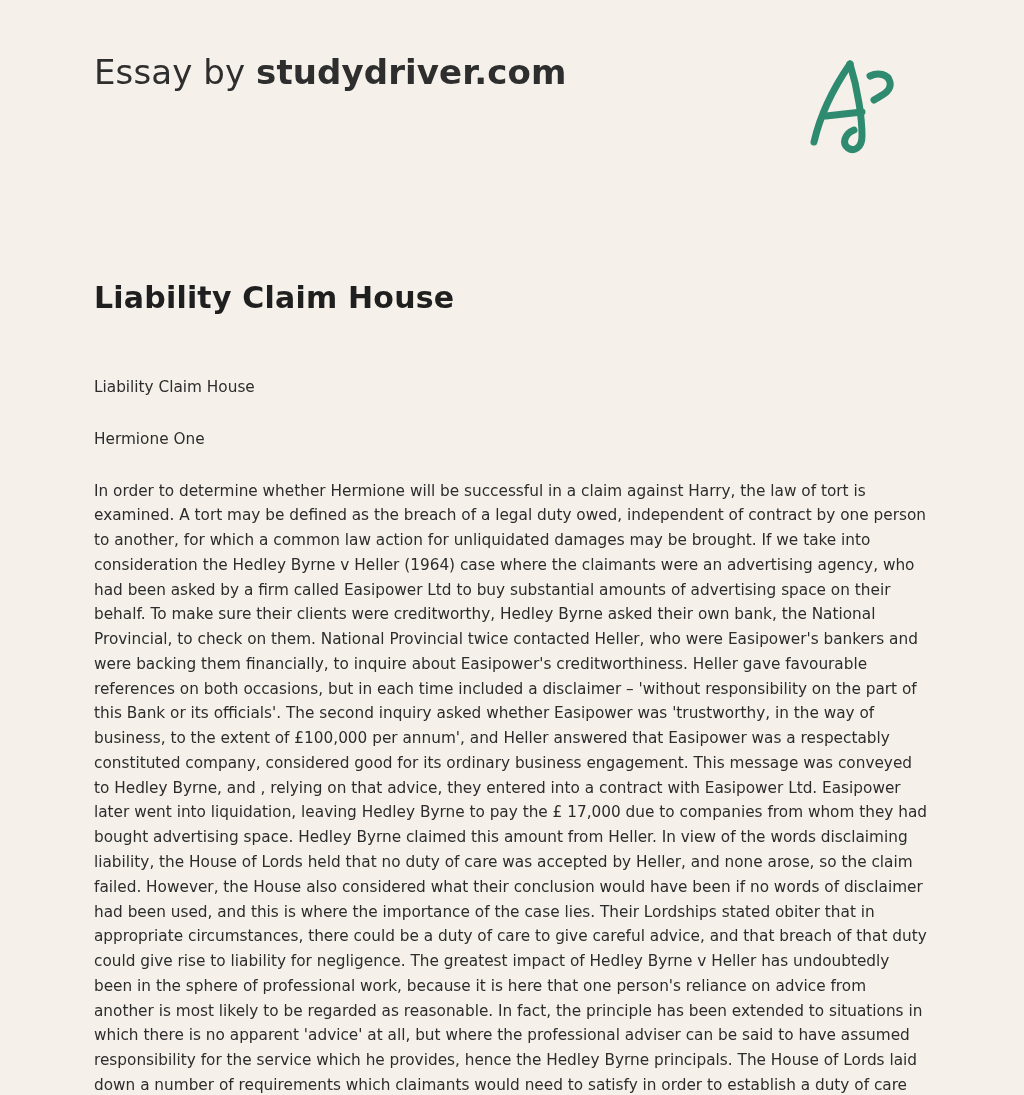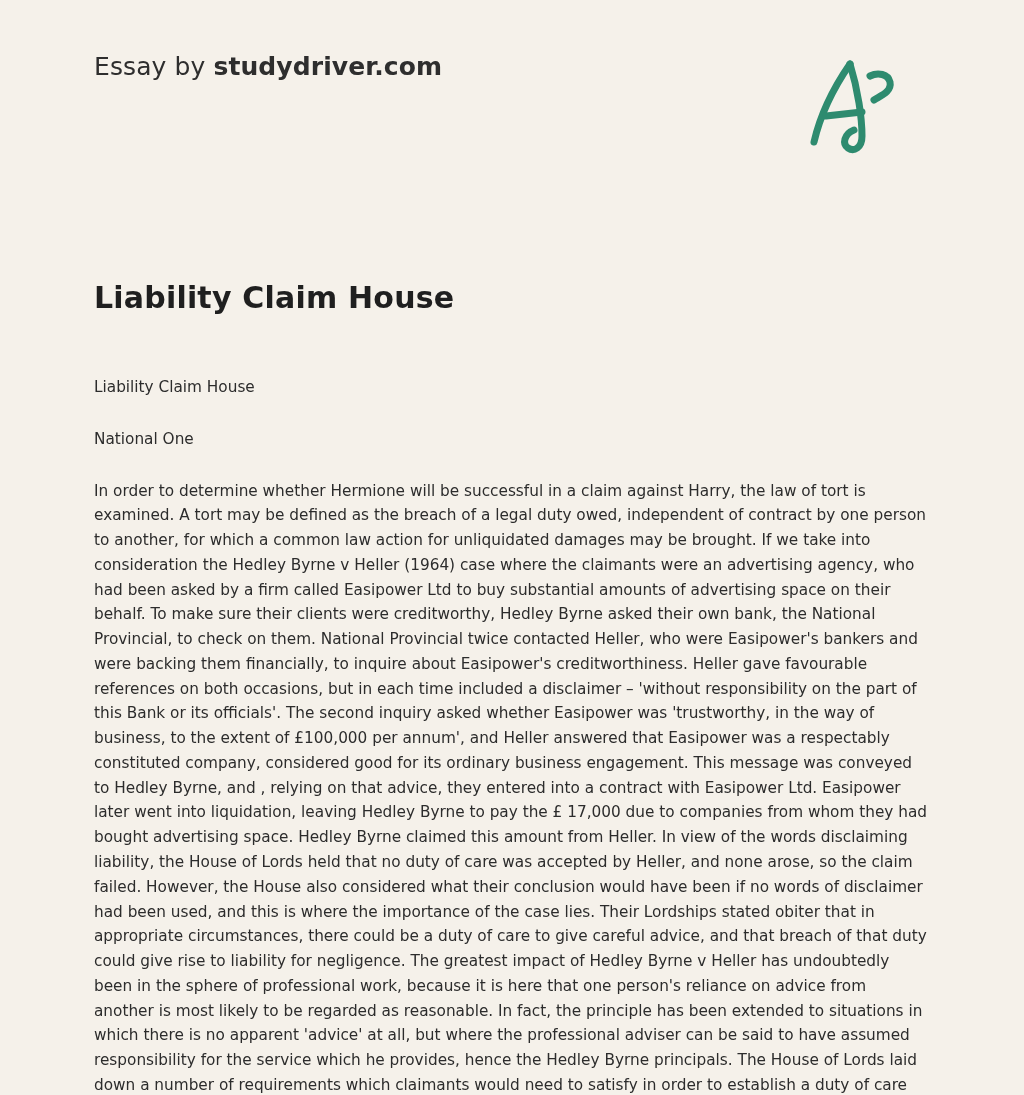--- a/index.html
+++ b/index.html
@@ -18,21 +18,21 @@
     min-height: 1095px;
     box-sizing: border-box;
     padding: 52px 94px 0 94px;
     position: relative;
   }
   .header {
     position: relative;
     min-height: 120px;
   }
   .essay-by {
-    font-size: 25px;
+    font-size: 34px;
     line-height: 1.2;
     color: #2e2e2e;
     font-weight: 400;
     letter-spacing: .1px;
   }
   .essay-by .brand {
     font-weight: 700;
   }
   .source-line {
     margin-top: 26px;
@@ -98,17 +98,17 @@
           <path d="M78 26 C86 22, 96 24, 98 32 C100 42, 88 46, 82 50"></path>
         </g>
       </svg>
     </div>
   </div>
 
   <div class="title">Liability Claim House</div>
 
   <div class="body-wrap">
     <p class="heading-line">Liability Claim House</p>
-    <p class="heading-line">National One</p>
+    <p class="heading-line">Hermione One</p>
     <p class="para">In order to determine whether Hermione will be successful in a claim against Harry, the law of tort is examined. A tort may be defined as the breach of a legal duty owed, independent of contract by one person to another, for which a common law action for unliquidated damages may be brought. If we take into consideration the Hedley Byrne v Heller (1964) case where the claimants were an advertising agency, who had been asked by a firm called Easipower Ltd to buy substantial amounts of advertising space on their behalf. To make sure their clients were creditworthy, Hedley Byrne asked their own bank, the National Provincial, to check on them. National Provincial twice contacted Heller, who were Easipower's bankers and were backing them financially, to inquire about Easipower's creditworthiness. Heller gave favourable references on both occasions, but in each time included a disclaimer – 'without responsibility on the part of this Bank or its officials'. The second inquiry asked whether Easipower was 'trustworthy, in the way of business, to the extent of £100,000 per annum', and Heller answered that Easipower was a respectably constituted company, considered good for its ordinary business engagement. This message was conveyed to Hedley Byrne, and , relying on that advice, they entered into a contract with Easipower Ltd. Easipower later went into liquidation, leaving Hedley Byrne to pay the £ 17,000 due to companies from whom they had bought advertising space. Hedley Byrne claimed this amount from Heller. In view of the words disclaiming liability, the House of Lords held that no duty of care was accepted by Heller, and none arose, so the claim failed. However, the House also considered what their conclusion would have been if no words of disclaimer had been used, and this is where the importance of the case lies. Their Lordships stated obiter that in appropriate circumstances, there could be a duty of care to give careful advice, and that breach of that duty could give rise to liability for negligence. The greatest impact of Hedley Byrne v Heller has undoubtedly been in the sphere of professional work, because it is here that one person's reliance on advice from another is most likely to be regarded as reasonable. In fact, the principle has been extended to situations in which there is no apparent 'advice' at all, but where the professional adviser can be said to have assumed responsibility for the service which he provides, hence the Hedley Byrne principals. The House of Lords laid down a number of requirements which claimants would need to satisfy in order to establish a duty of care under Hedley Byrne. There must be a 'special relationship' between the parties; a voluntary assumption of responsibility by the party giving the advice; reliance by the other party on that advice or information; and such reliance must be reasonable.</p>
   </div>
 
 </div>
 
 </body></html>

